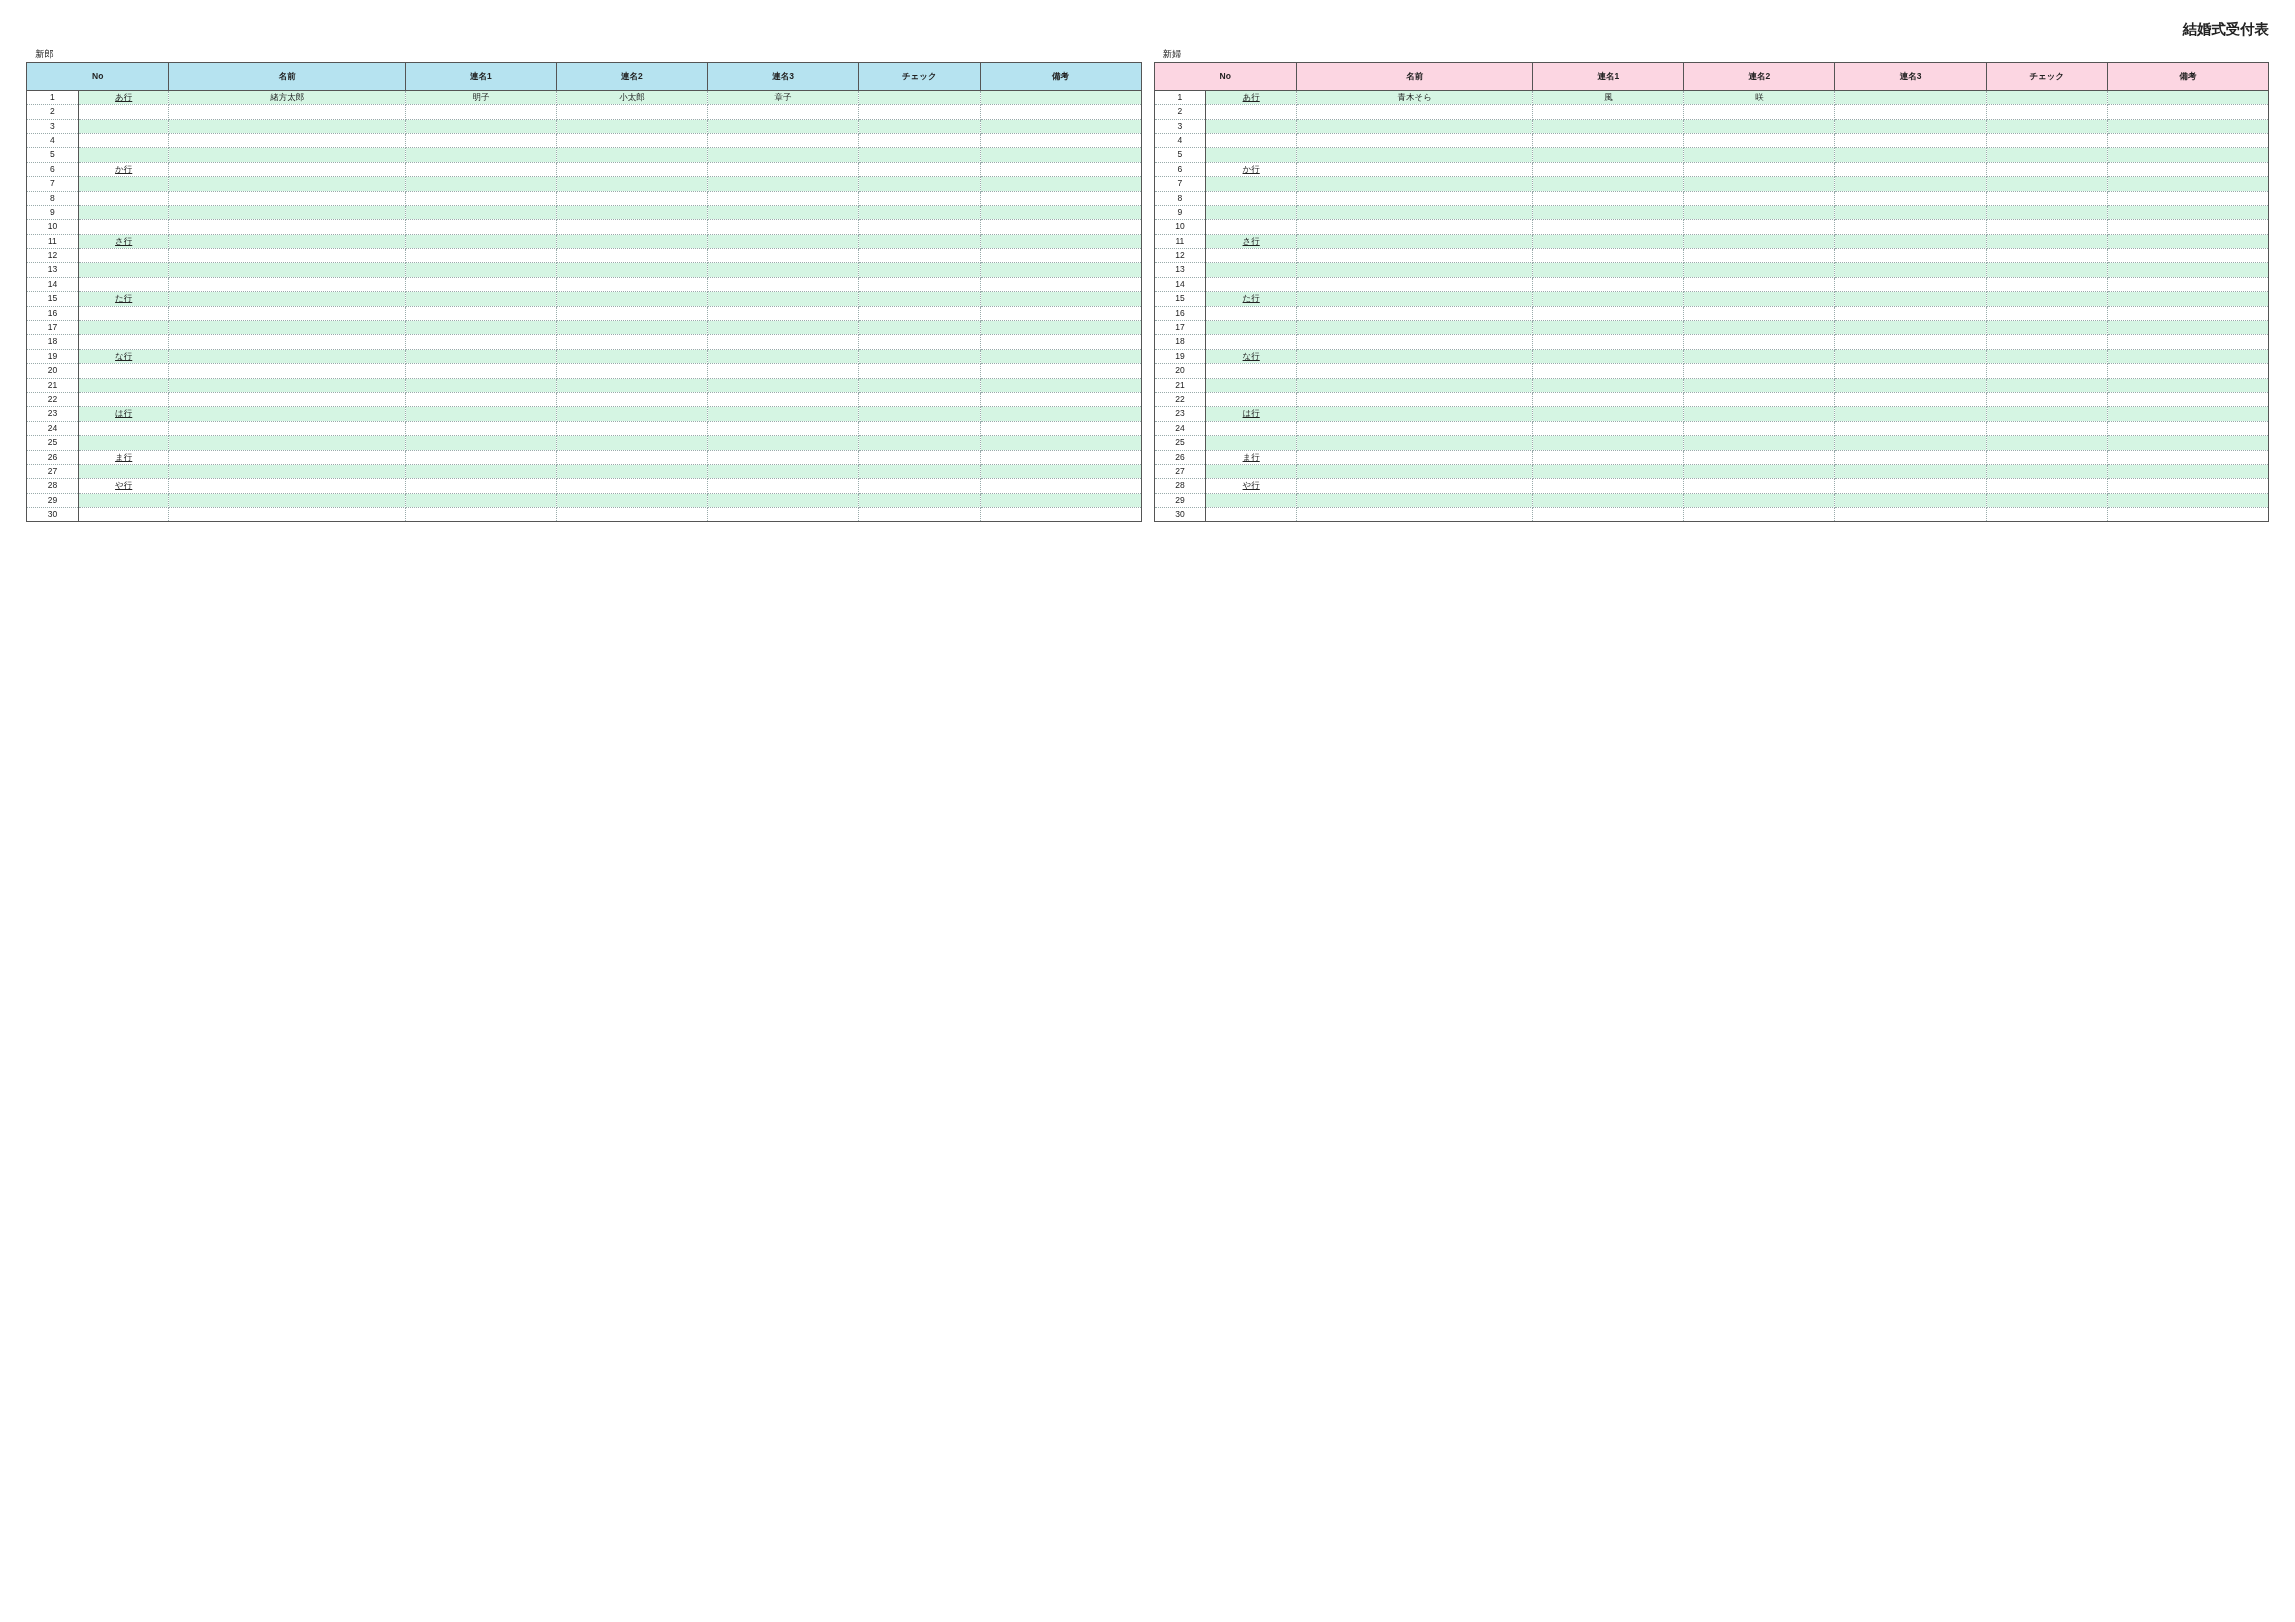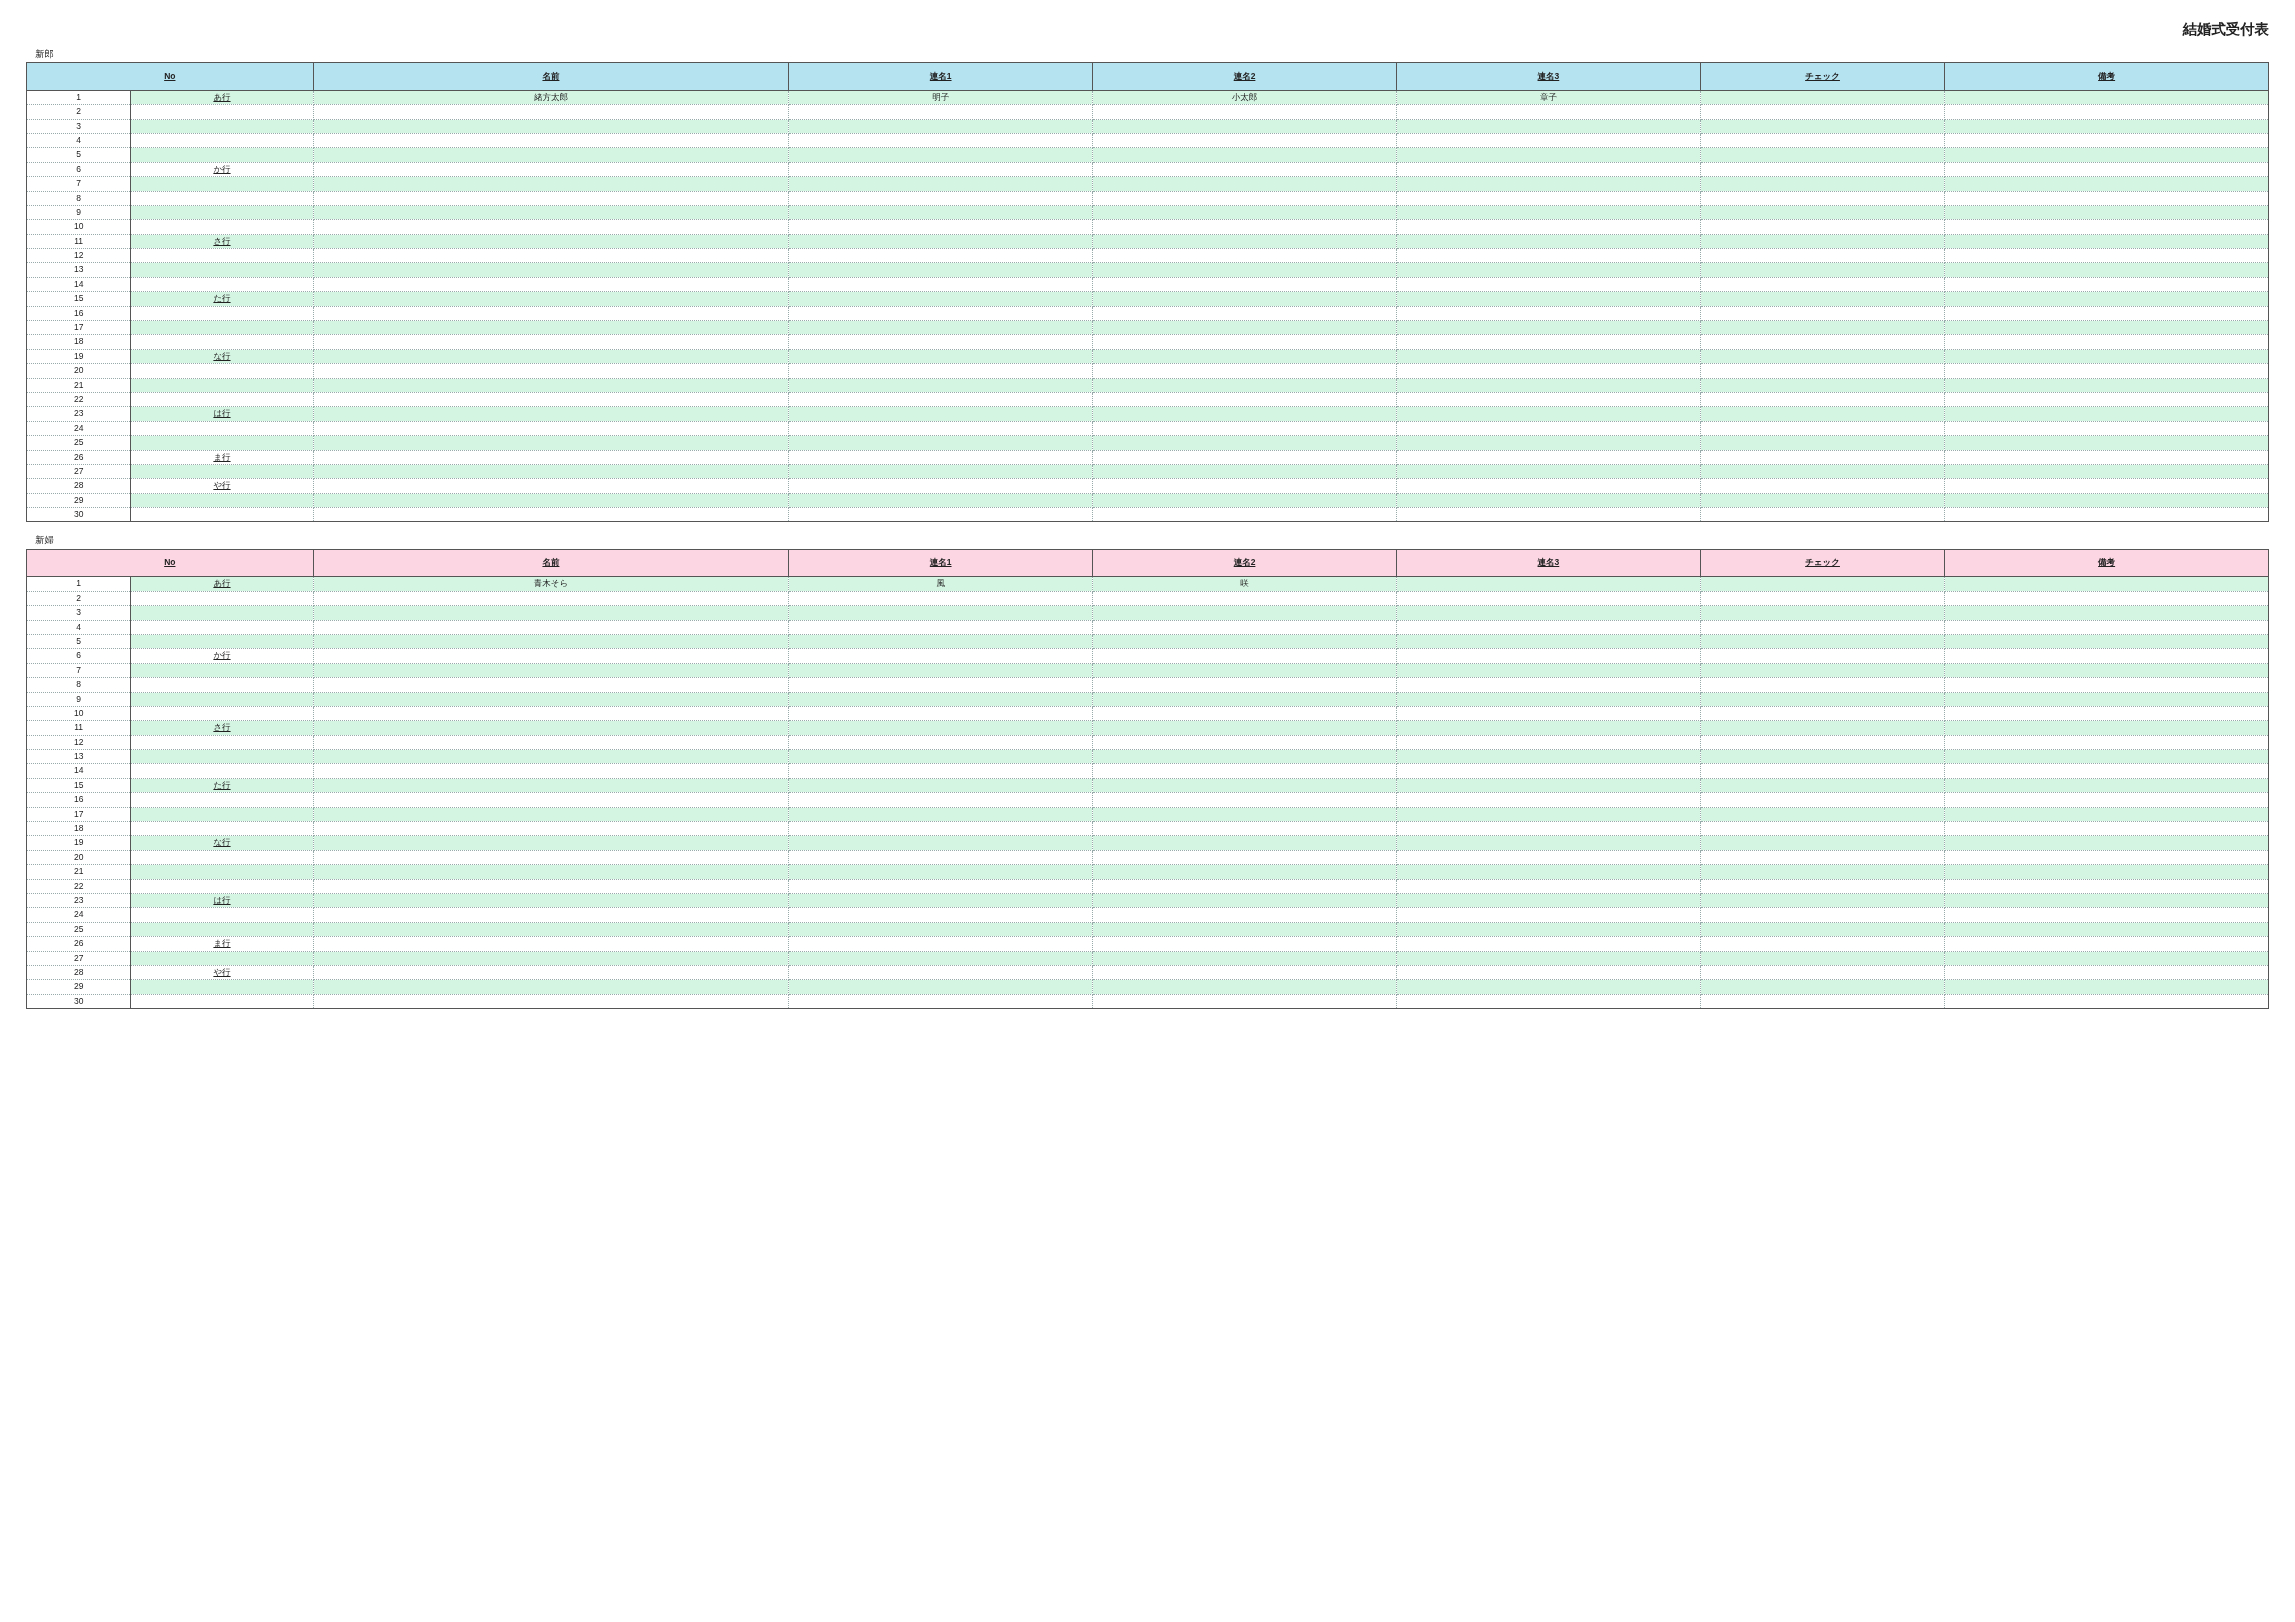--- a/index.html
+++ b/index.html
@@ -12,21 +12,20 @@
   }
   .title {
     text-align: right;
     font-size: 14.4px;
     font-weight: bold;
     margin-bottom: 9.2px;
   }
   .wrap {
     display: flex;
     gap: 12px;
-    flex-direction: column;
   }
   .side {
     flex: 1;
   }
   .side-label {
     font-size: 9.2px;
     padding: 0 0 1.3px 9.2px;
   }
   table {
     border-collapse: collapse;
@@ -41,21 +40,20 @@
     height: 14.4px;
     line-height: 1.1;
     overflow: hidden;
     white-space: nowrap;
   }
   th {
     border: 0.7px solid #555;
     font-weight: bold;
     height: 27.6px;
     font-size: 8.5px;
-    text-decoration: underline;
   }
   .hdr-blue th { background: #b6e3f0; }
   .hdr-pink th { background: #fcd6e2; }
   tbody tr.alt td { background: #d5f5e3; }
   tbody tr td { background: #fff; }
   td.rownum {
     border-left: 0.7px solid #555;
     border-right: 0.7px solid #555;
     width: 14.4px;
     font-size: 8.5px;

